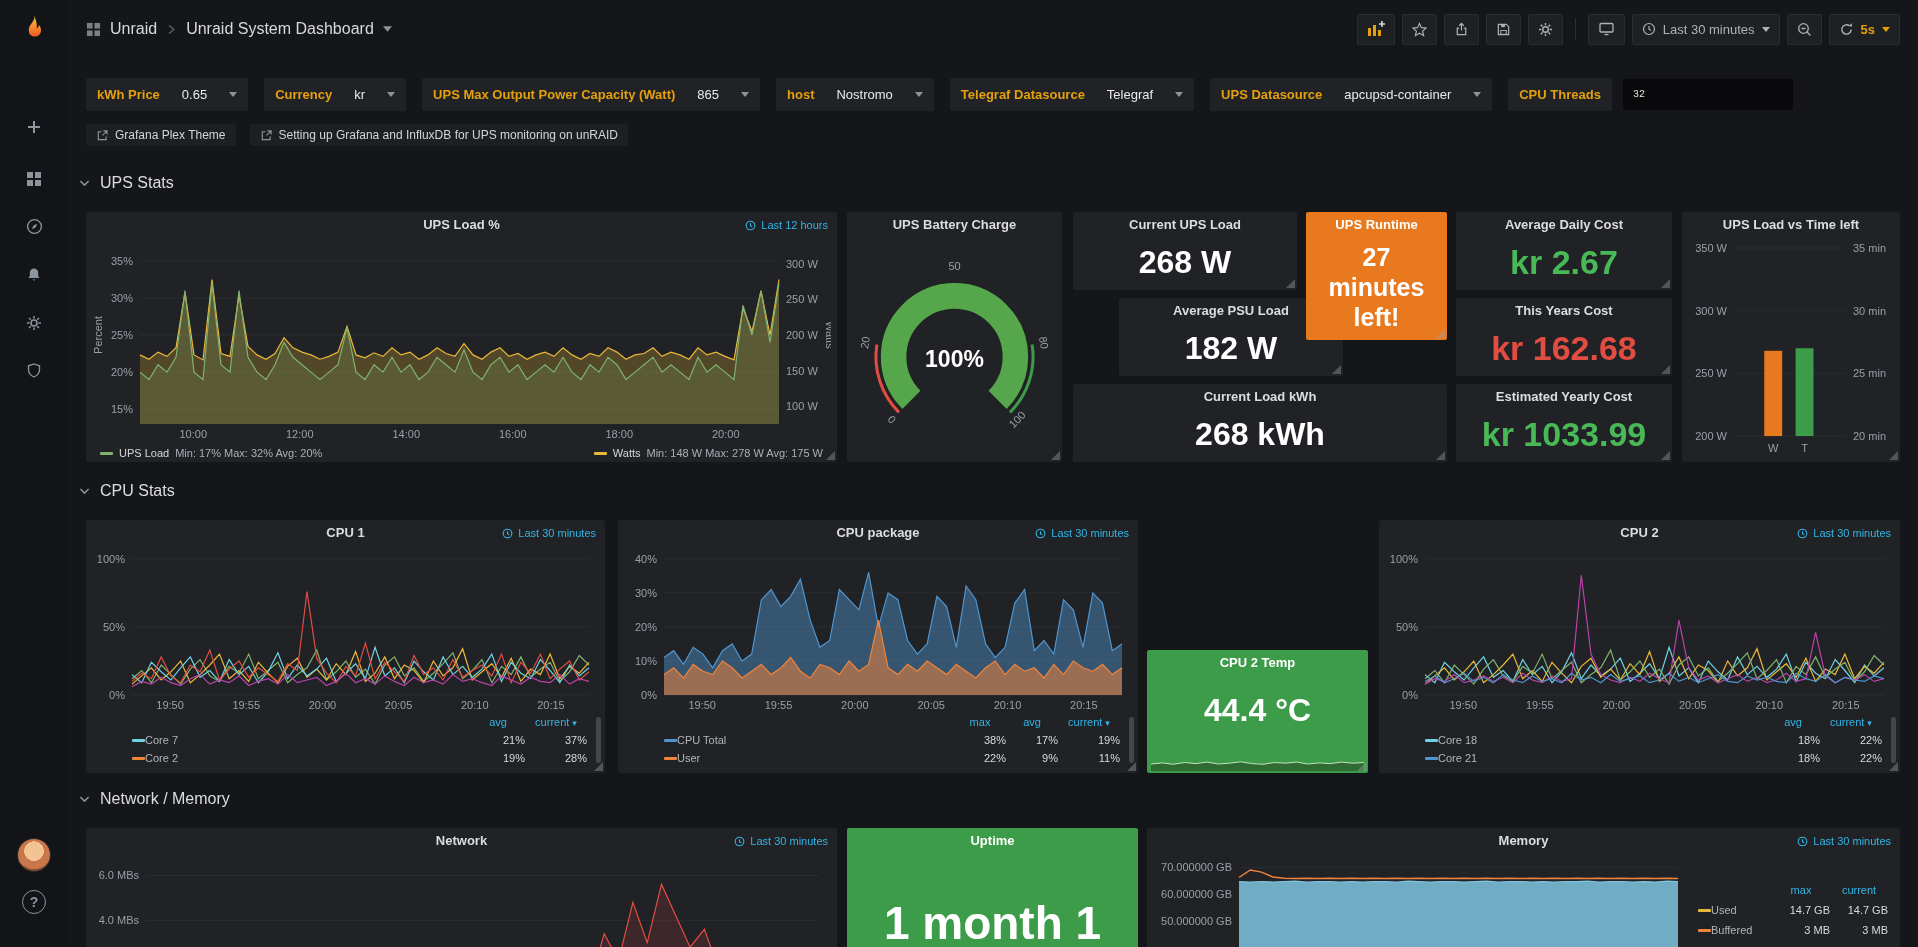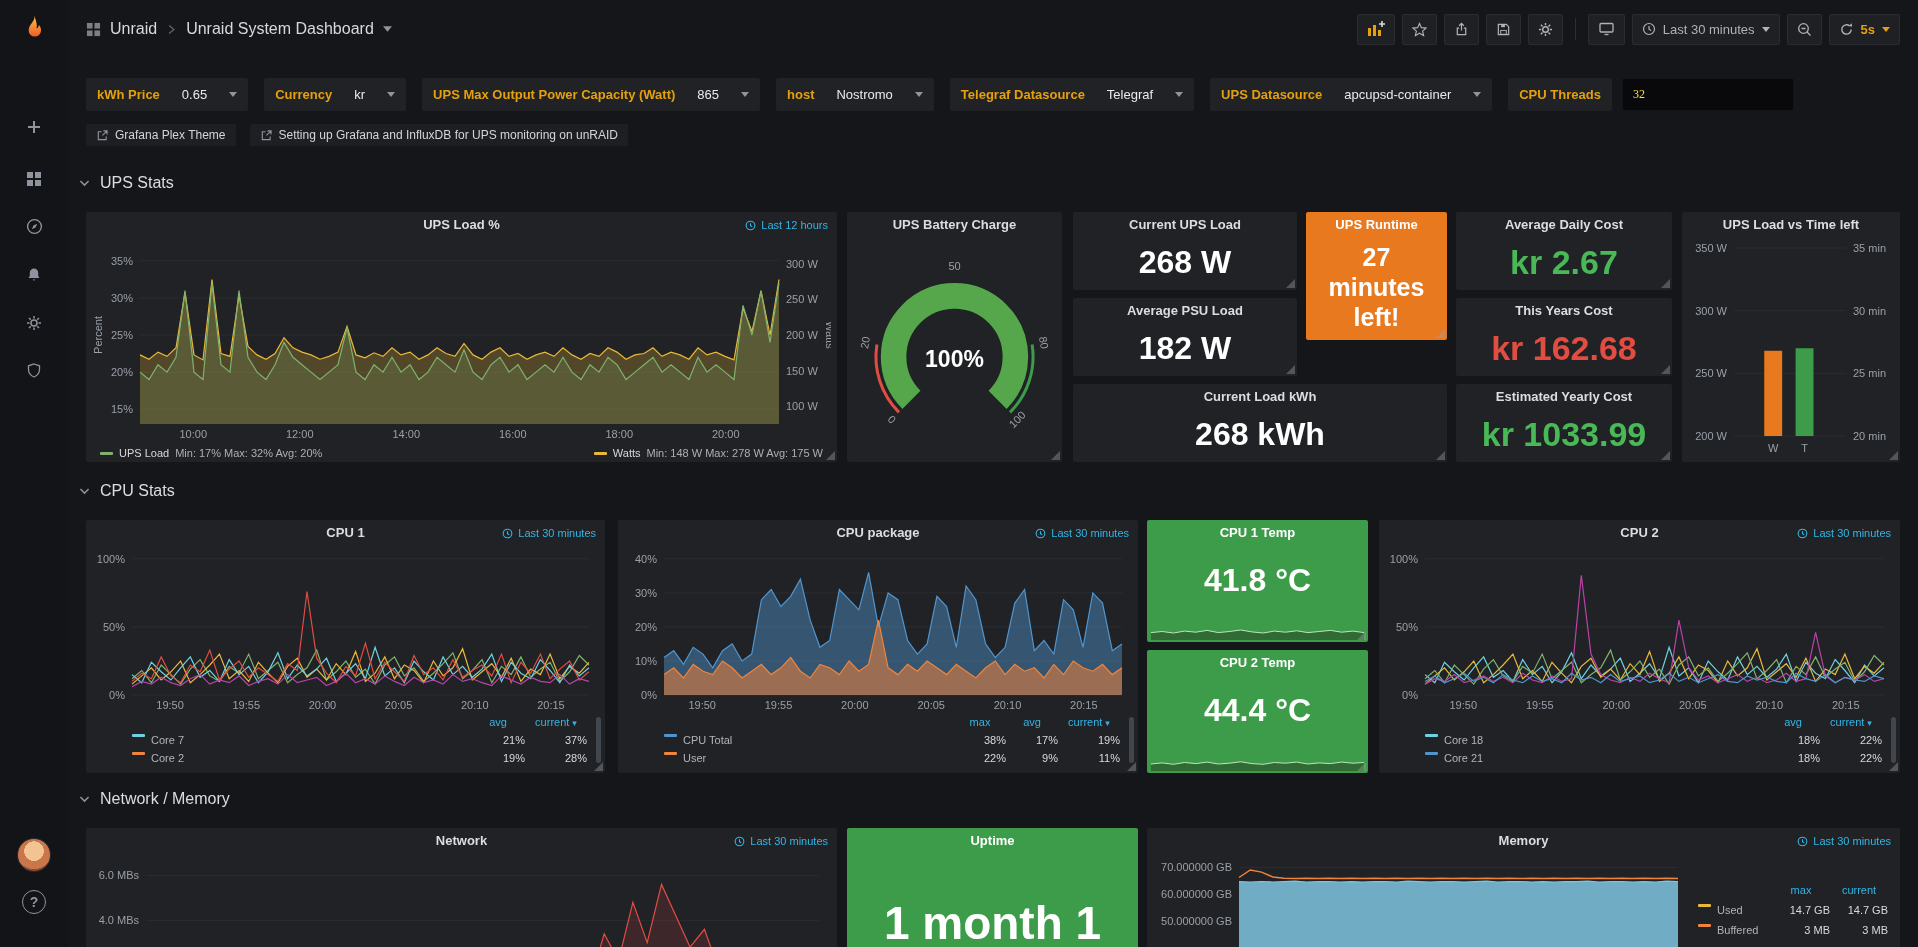--- a/index.html
+++ b/index.html
@@ -21,21 +21,21 @@
 .caret{display:inline-flex;color:#8e949e;cursor:pointer}
 .nav-right{margin-left:auto;display:flex;align-items:center;gap:7px}
 .nav-btn{height:31px;min-width:31px;display:flex;align-items:center;justify-content:center;gap:7px;background:#1e2023;border:1px solid #2a2c31;border-radius:2px;color:#aeb2b9;padding:0 9px;font-size:13px;cursor:pointer;white-space:nowrap}
 .nav-divider{width:1px;height:22px;background:#2c2e33;margin:0 5px}
 .amber{color:#e5a00d;font-weight:700}
 
 .vars{position:absolute;left:86px;top:78px;display:flex;gap:16px;z-index:5}
 .chip{display:flex;align-items:center;height:33px;background:#202226;padding:0 11px;gap:22px;font-size:13px;border-radius:2px;cursor:pointer}
 .chip-label{color:#e5a00d;font-weight:600;white-space:nowrap}
 .chip-value{color:#e9eaec;white-space:nowrap}
-.chip-input{width:172px;height:33px;background:#09090b;border:1px solid #141518;color:#fde047;padding:0 10px;font-size:12px;font-family:Liberation Serif, serif}
+.chip-input{width:172px;height:33px;background:#09090b;border:1px solid #141518;color:#e5e5e5;padding:0 10px;font-size:10px;font-family:Liberation Mono, monospace}
 .links{position:absolute;left:86px;top:124px;display:flex;gap:14px;z-index:5}
 .dash-link{display:flex;gap:7px;align-items:center;font-size:12px;color:#d3d5d9;background:#1d1f23;padding:4px 10px;border-radius:2px;cursor:pointer}
 .dash-link svg{color:#8e949e}
 
 .row-head{position:absolute;display:flex;gap:9px;align-items:center;font-size:16px;font-weight:500;color:#dcdde0;cursor:pointer;z-index:4}
 .row-head svg{color:#8e949e}
 .panel{position:absolute;background:#202226;border-radius:2px;overflow:hidden}
 .panel.green{background:#3d9c49}
 .panel.orange{background:#e8791e}
 .panel-title{height:26px;line-height:26px;text-align:center;font-size:13px;font-weight:700;color:#dcdde0;white-space:nowrap;overflow:hidden;cursor:pointer}
@@ -53,21 +53,21 @@
 .legend-inline{position:absolute;left:14px;right:14px;bottom:3px;display:flex;justify-content:space-between;font-size:11px;color:#c2c5c9}
 .li{display:flex;align-items:center;gap:6px;cursor:pointer;white-space:nowrap}
 .lm{display:inline-block;width:13px;height:3px;border-radius:1px}
 .ln{color:#d8d9da}
 .ls{color:#aab0b6}
 .legend-table{position:absolute;left:46px;right:18px;bottom:6px;font-size:11px}
 .lt-head,.lt-row{display:grid;grid-template-columns:1fr 54px 62px;align-items:center;height:18px}
 .legend-table.three .lt-head,.legend-table.three .lt-row{grid-template-columns:1fr 52px 52px 62px}
 .lt-h{color:#33b5e5;text-align:center;cursor:pointer}
 .lt-h.sorted::after{content:"▾";margin-left:3px;font-size:9px}
-.lt-name{display:flex;gap:6px;align-items:flex-start;color:#b0b4ba;cursor:pointer}
+.lt-name{display:flex;gap:0;align-items:center;color:#b0b4ba;cursor:pointer}
 .lt-v{text-align:right;color:#d8d9da}
 .legend-side{position:absolute;right:12px;top:52px;width:190px;font-size:11px}
 .legend-side .lt-head,.legend-side .lt-row{display:grid;grid-template-columns:1fr 58px 58px;align-items:center;height:20px}
 .legend-scrollbar{position:absolute;right:4px;bottom:10px;width:5px;height:46px;background:#42464d;border-radius:3px;cursor:pointer}
 </style>
 </head>
 <body>
 
 <div class="screen">
 
@@ -371,21 +371,21 @@
         </svg></div>
     <span class="corner"></span>
   </div>
 
   <div class="panel" style="left:1073px;top:212px;width:224px;height:78px">
     <div class="panel-title">Current UPS Load</div>
     <div class="stat fs34 white">268 W</div>
     <span class="corner"></span>
   </div>
 
-  <div class="panel" style="left:1073px;top:298px;width:224px;height:78px">
+  <div class="panel" style="left:1119px;top:298px;width:224px;height:78px">
     <div class="panel-title">Average PSU Load</div>
     <div class="stat fs34 white">182 W</div>
     <span class="corner"></span>
   </div>
 
   <div class="panel" style="left:1073px;top:384px;width:374px;height:78px">
     <div class="panel-title">Current Load kWh</div>
     <div class="stat fs34 white">268 kWh</div>
     <span class="corner"></span>
   </div>
@@ -546,29 +546,20 @@
           </span>
           <span class="lt-v">22%</span>
           <span class="lt-v">9%</span>
           <span class="lt-v">11%</span>
         </div>
     </div>
     <span class="legend-scrollbar"></span>
     <span class="corner"></span>
   </div>
 
-  <div class="panel green" style="left:1147px;top:520px;width:221px;height:122px">
-    <div class="panel-title">CPU 1 Temp</div>
-    <div class="stat fs34 white" style="bottom:24px">41.8 °C</div>
-    <div class="spark"><svg width="213" height="30">
-          <path d="M0.0 22.6L11.2 21.5L22.4 23.0L33.6 21.1L44.8 22.2L56.1 20.4L67.3 22.6L78.5 21.5L89.7 20.0L100.9 21.9L112.1 23.0L123.3 21.1L134.5 22.2L145.7 20.8L156.9 22.6L168.2 21.5L179.4 20.4L190.6 22.2L201.8 21.1L213.0 22.6L213 30L0 30Z" fill="#2c5f2e" fill-opacity="0.8" stroke="none"></path>
-          <path d="M0.0 22.6L11.2 21.5L22.4 23.0L33.6 21.1L44.8 22.2L56.1 20.4L67.3 22.6L78.5 21.5L89.7 20.0L100.9 21.9L112.1 23.0L123.3 21.1L134.5 22.2L145.7 20.8L156.9 22.6L168.2 21.5L179.4 20.4L190.6 22.2L201.8 21.1L213.0 22.6" fill="none" stroke="#bfe3bd" stroke-width="1"></path>
-        </svg></div>
-    <span class="corner"></span>
-  </div>
 
   <div class="panel green" style="left:1147px;top:650px;width:221px;height:123px">
     <div class="panel-title">CPU 2 Temp</div>
     <div class="stat fs34 white" style="bottom:24px">44.4 °C</div>
     <div class="spark"><svg width="213" height="30">
           <path d="M0.0 23.0L11.2 21.9L22.4 23.3L33.6 21.5L44.8 22.6L56.1 21.1L67.3 23.0L78.5 22.2L89.7 20.8L100.9 22.6L112.1 23.3L123.3 21.5L134.5 22.2L145.7 21.1L156.9 23.0L168.2 21.9L179.4 22.6L190.6 21.1L201.8 22.2L213.0 21.5L213 30L0 30Z" fill="#2c5f2e" fill-opacity="0.8" stroke="none"></path>
           <path d="M0.0 23.0L11.2 21.9L22.4 23.3L33.6 21.5L44.8 22.6L56.1 21.1L67.3 23.0L78.5 22.2L89.7 20.8L100.9 22.6L112.1 23.3L123.3 21.5L134.5 22.2L145.7 21.1L156.9 23.0L168.2 21.9L179.4 22.6L190.6 21.1L201.8 22.2L213.0 21.5" fill="none" stroke="#bfe3bd" stroke-width="1"></path>
         </svg></div>
     <span class="corner"></span>
   </div>

